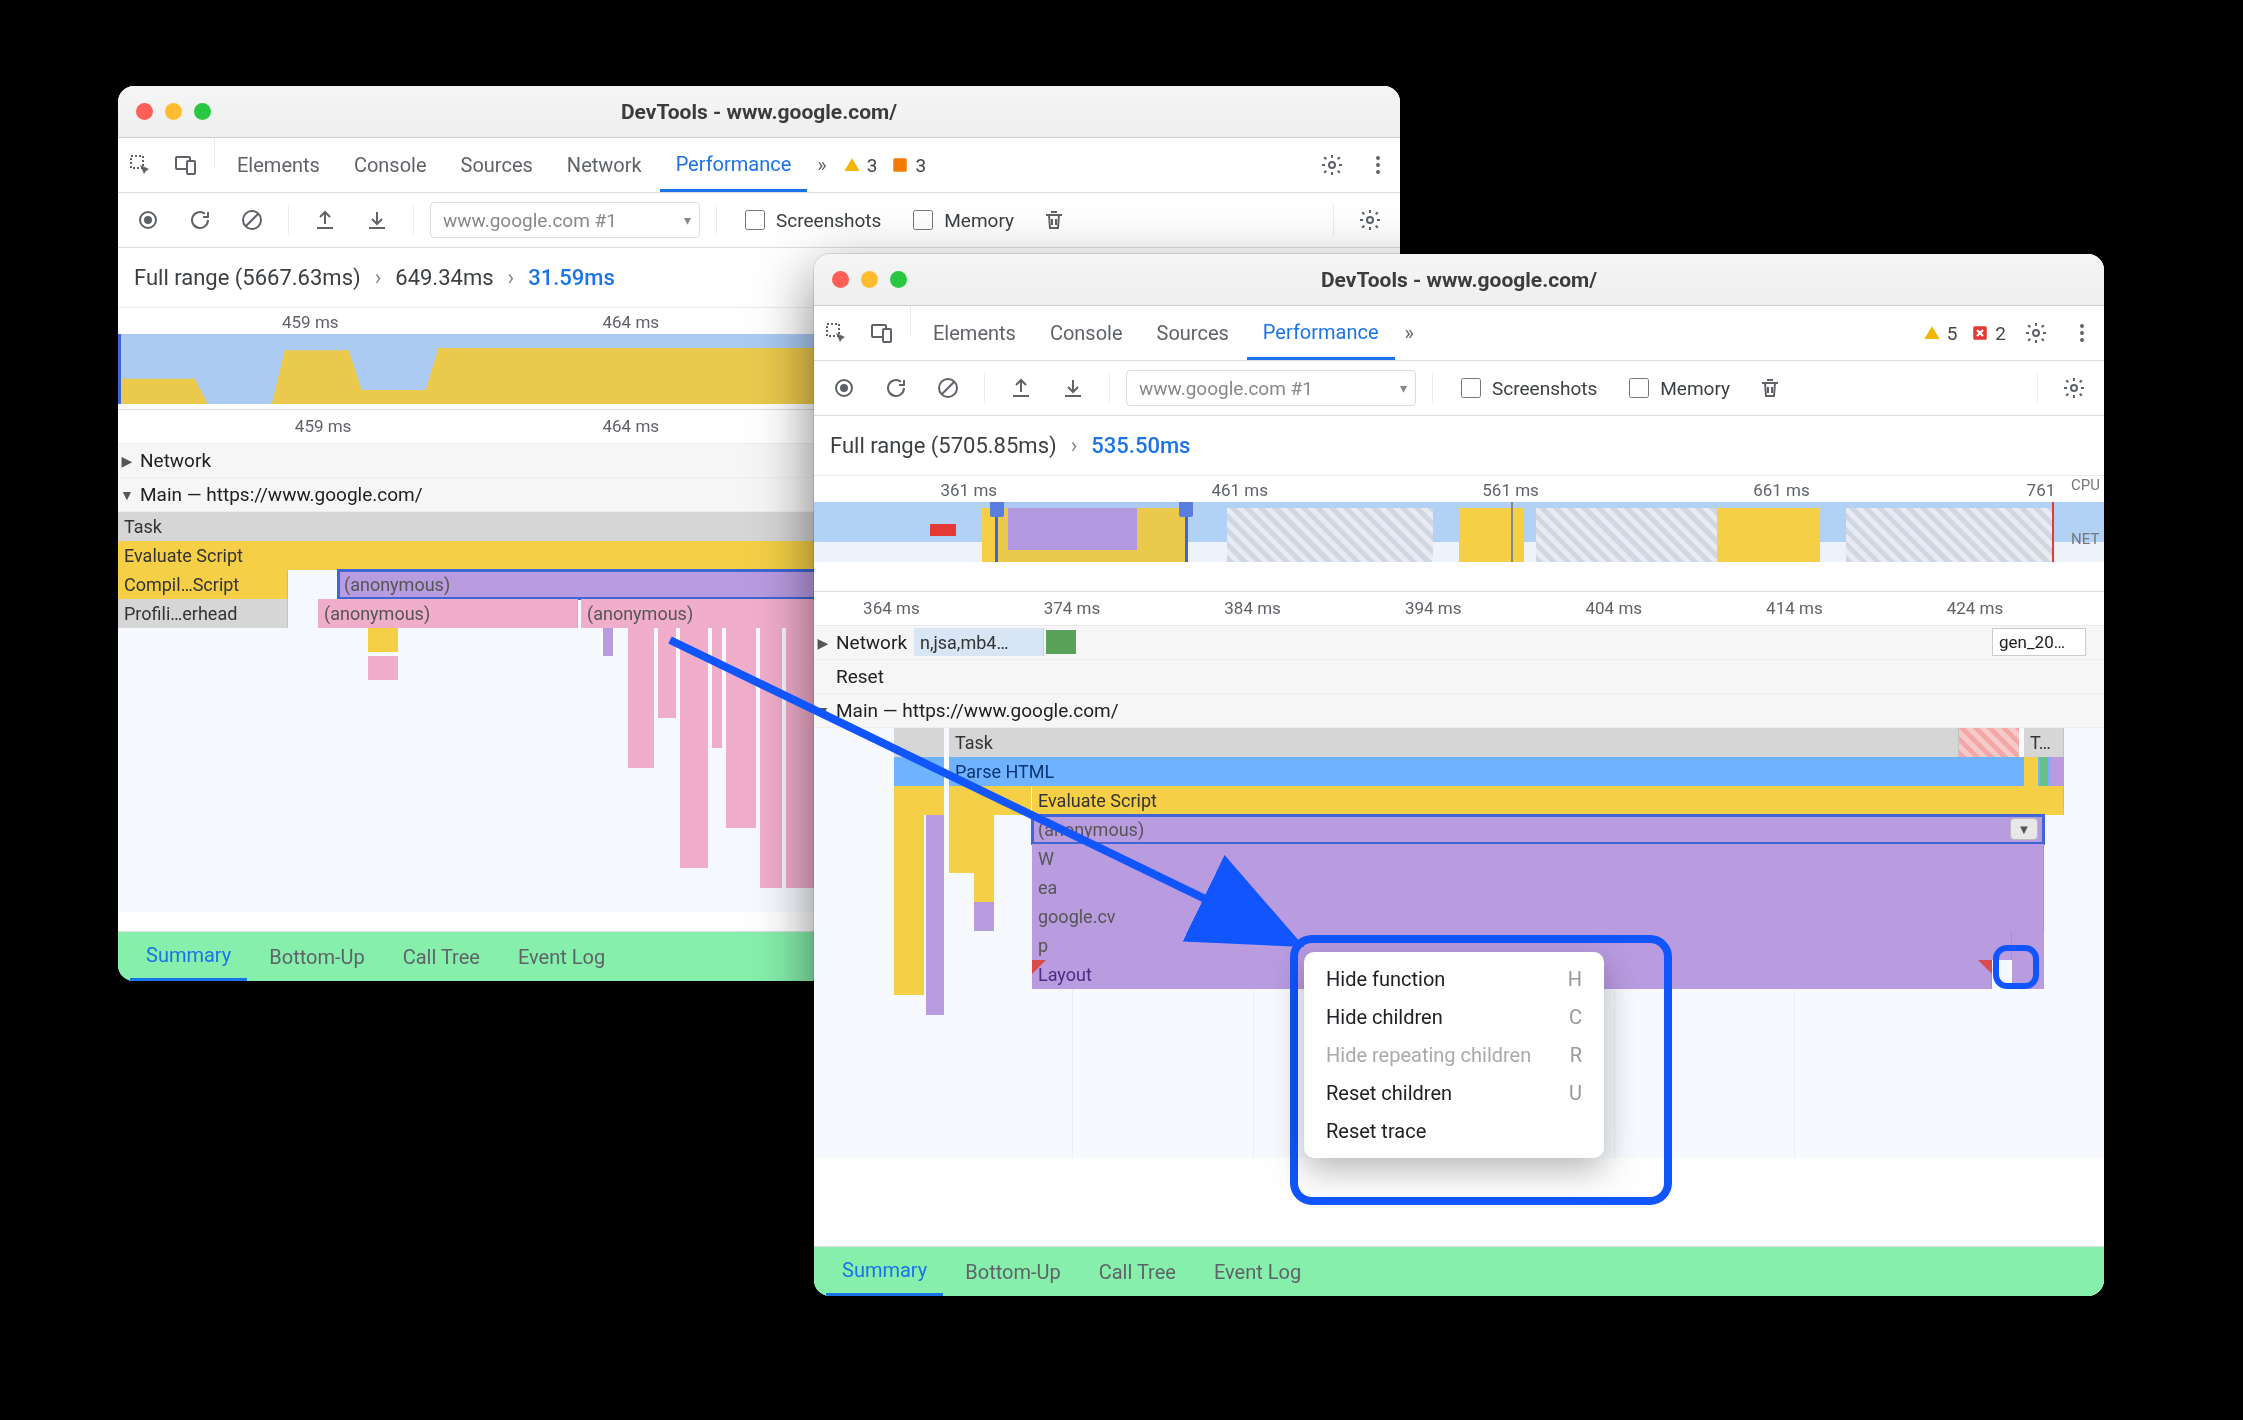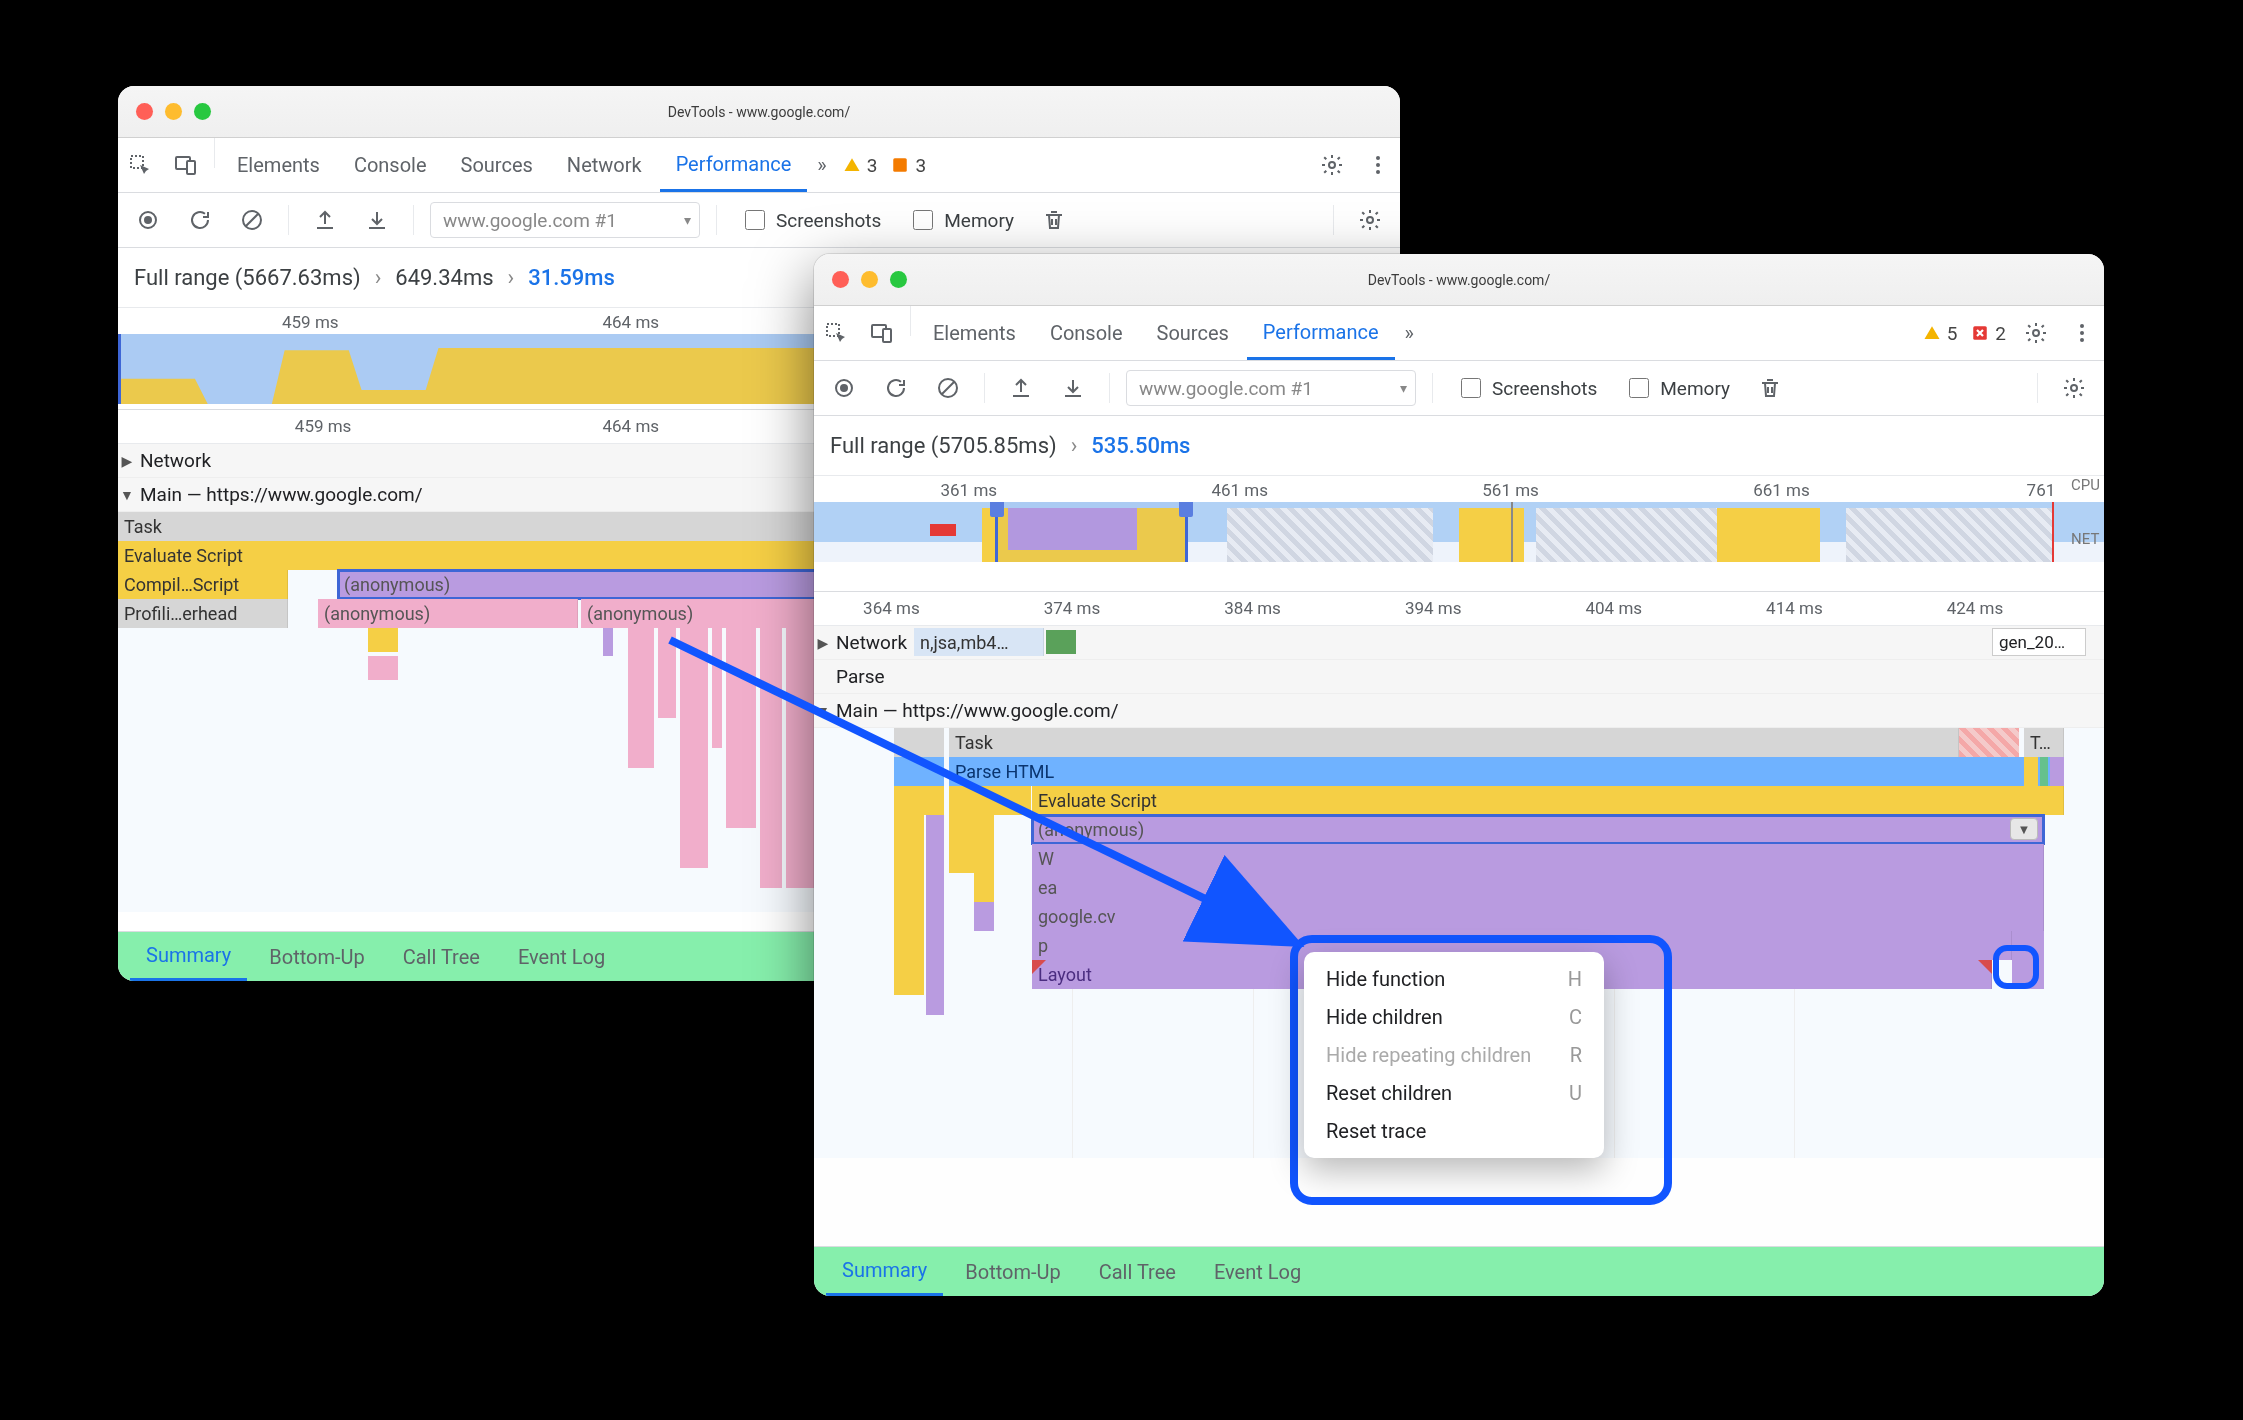--- a/index.html
+++ b/index.html
@@ -44,21 +44,21 @@
     height: 52px;
     background: linear-gradient(#f5f5f5,#efefef);
     display: flex;
     align-items: center;
     position: relative;
     border-bottom: 1px solid #d0d0d0;
   }
   .traffic { display:flex; gap:12px; padding:0 18px; }
   .dot { width:17px; height:17px; border-radius:50%; }
   .dot.red{background:#ff5f57;} .dot.yellow{background:#febc2e;} .dot.green{background:#28c840;}
-  .title { position:absolute; left:0; right:0; text-align:center; font-weight:400; color:#3c3c3c; font-size:14px;}
+  .title { position:absolute; left:0; right:0; text-align:center; font-weight:700; color:#3c3c3c; font-size:21px;}
 
   .tabbar {
     height: 55px;
     display:flex; align-items:stretch;
     border-bottom: 1px solid var(--border);
     padding: 0 0;
     gap: 2px;
   }
   .tab-icon-btn {
     width:44px; display:flex; align-items:center; justify-content:center;
@@ -534,21 +534,21 @@
 
     <div class="track-row header" style="position:relative;">
       <span class="disclose">▶</span>
       <span class="track-label">Network</span>
       <div class="flame-bar" style="top:2px;left:100px;width:130px;height:28px;background:#d8e5f5;">n,jsa,mb4…</div>
       <div style="position:absolute;top:4px;left:232px;width:30px;height:24px;background:#5aa15a;"></div>
       <div style="position:absolute;top:2px;right:18px;width:94px;height:28px;background:#fff;border:1px solid #ccc;font-size:17px;display:flex;align-items:center;padding:0 6px;">gen_20…</div>
     </div>
     <div class="track-row header">
         <span class="disclose" style="visibility:hidden">▶</span>
-        <span class="track-label">Parse</span>
+        <span class="track-label">Reset</span>
       </div>
     <div class="track-row header">
         <span class="disclose">▼</span>
         <span class="track-label">Main — https://www.google.com/</span>
       </div>
 
     <div class="flame-area" style="position:relative;height:430px;background:#f6fafe;">
 
       <div style="position:absolute;top:0;bottom:0;left:20%;width:1px;background:#eee;"></div>
       <div style="position:absolute;top:0;bottom:0;left:34%;width:1px;background:#eee;"></div>

